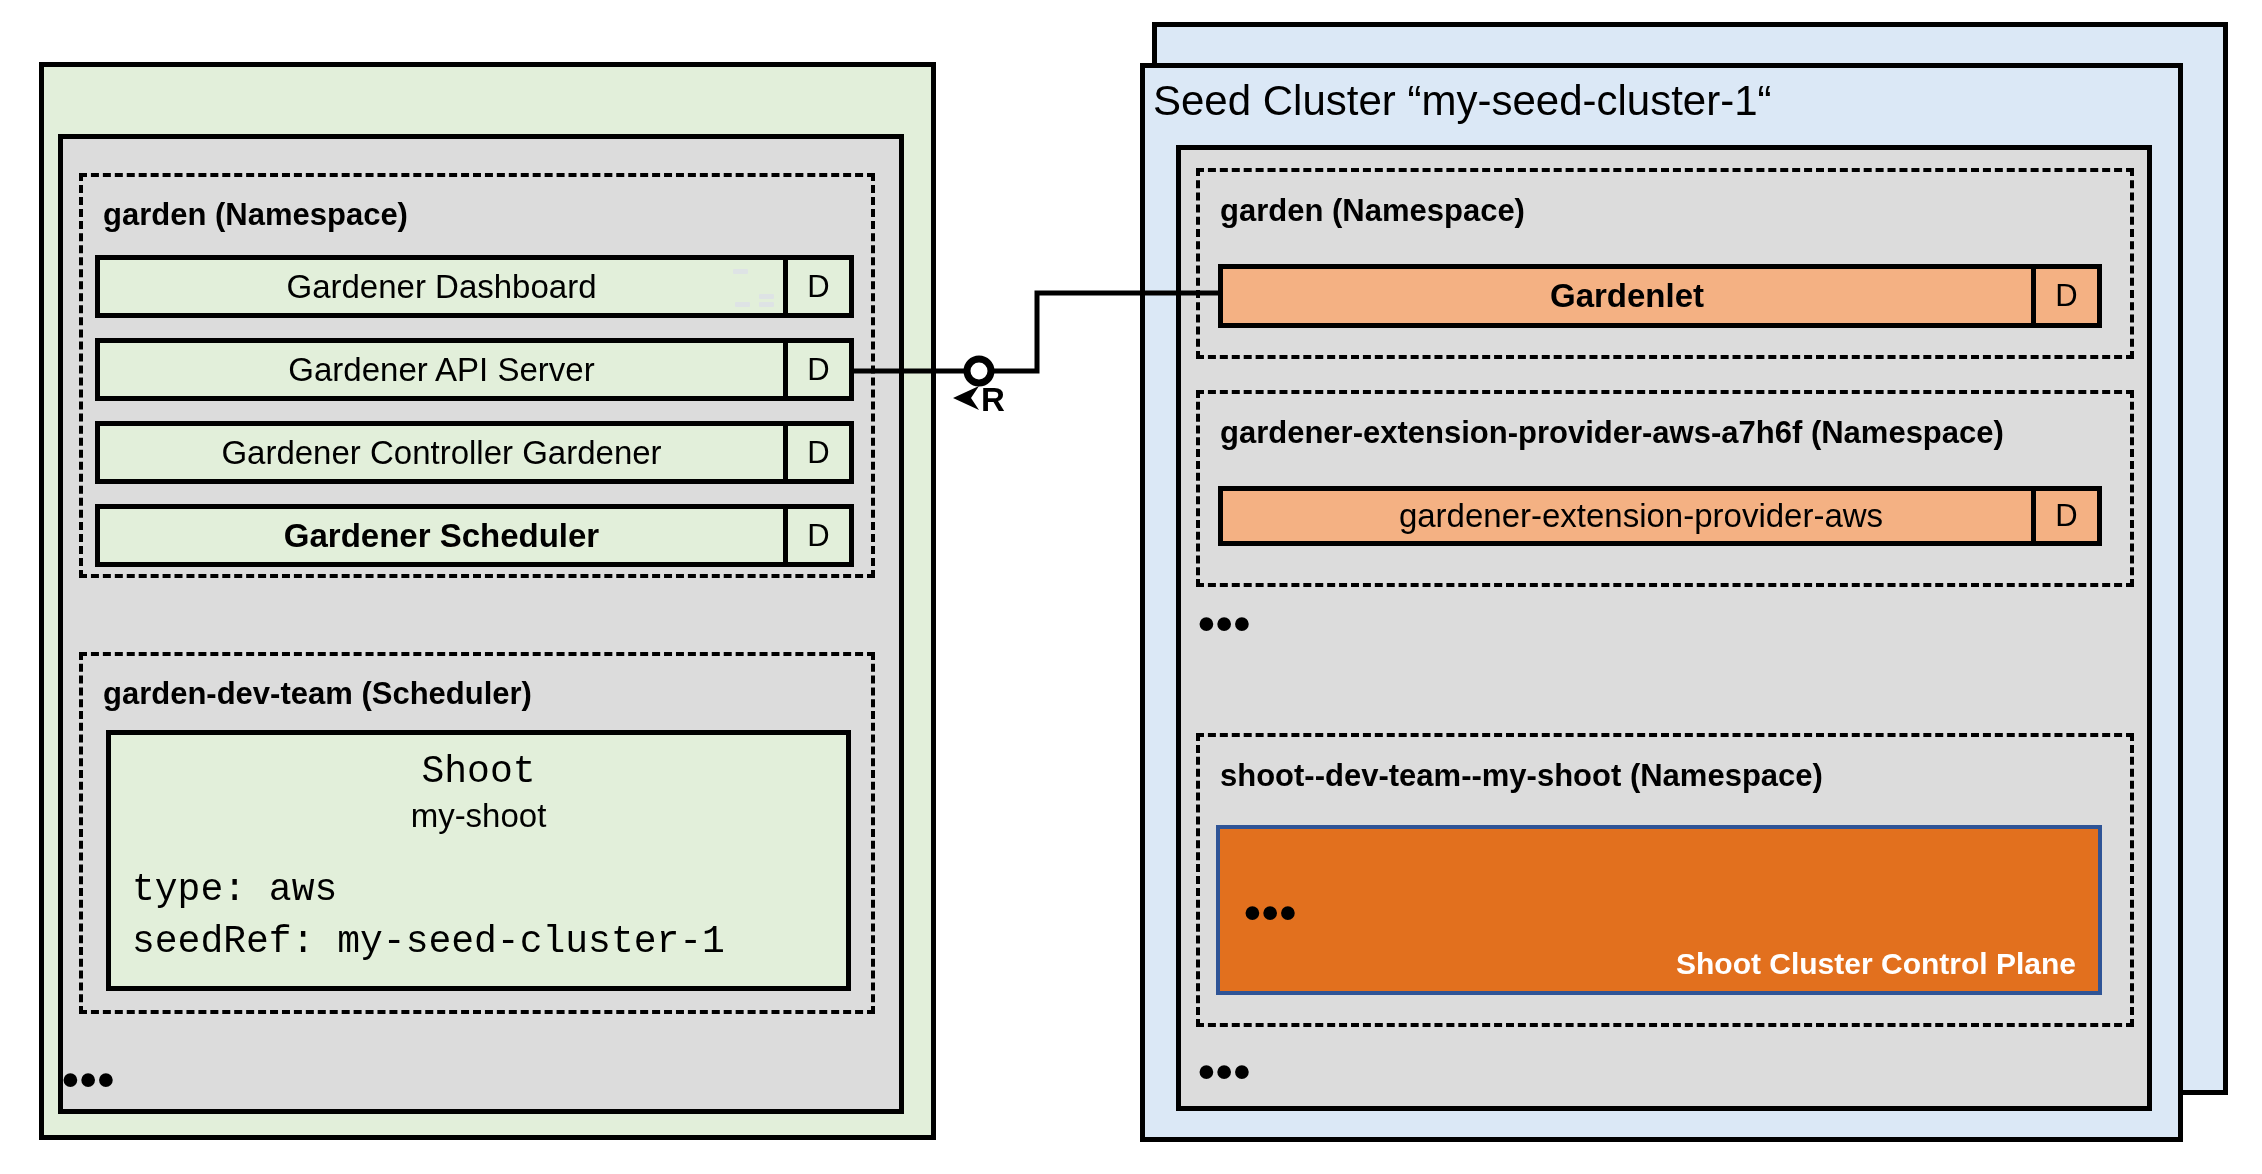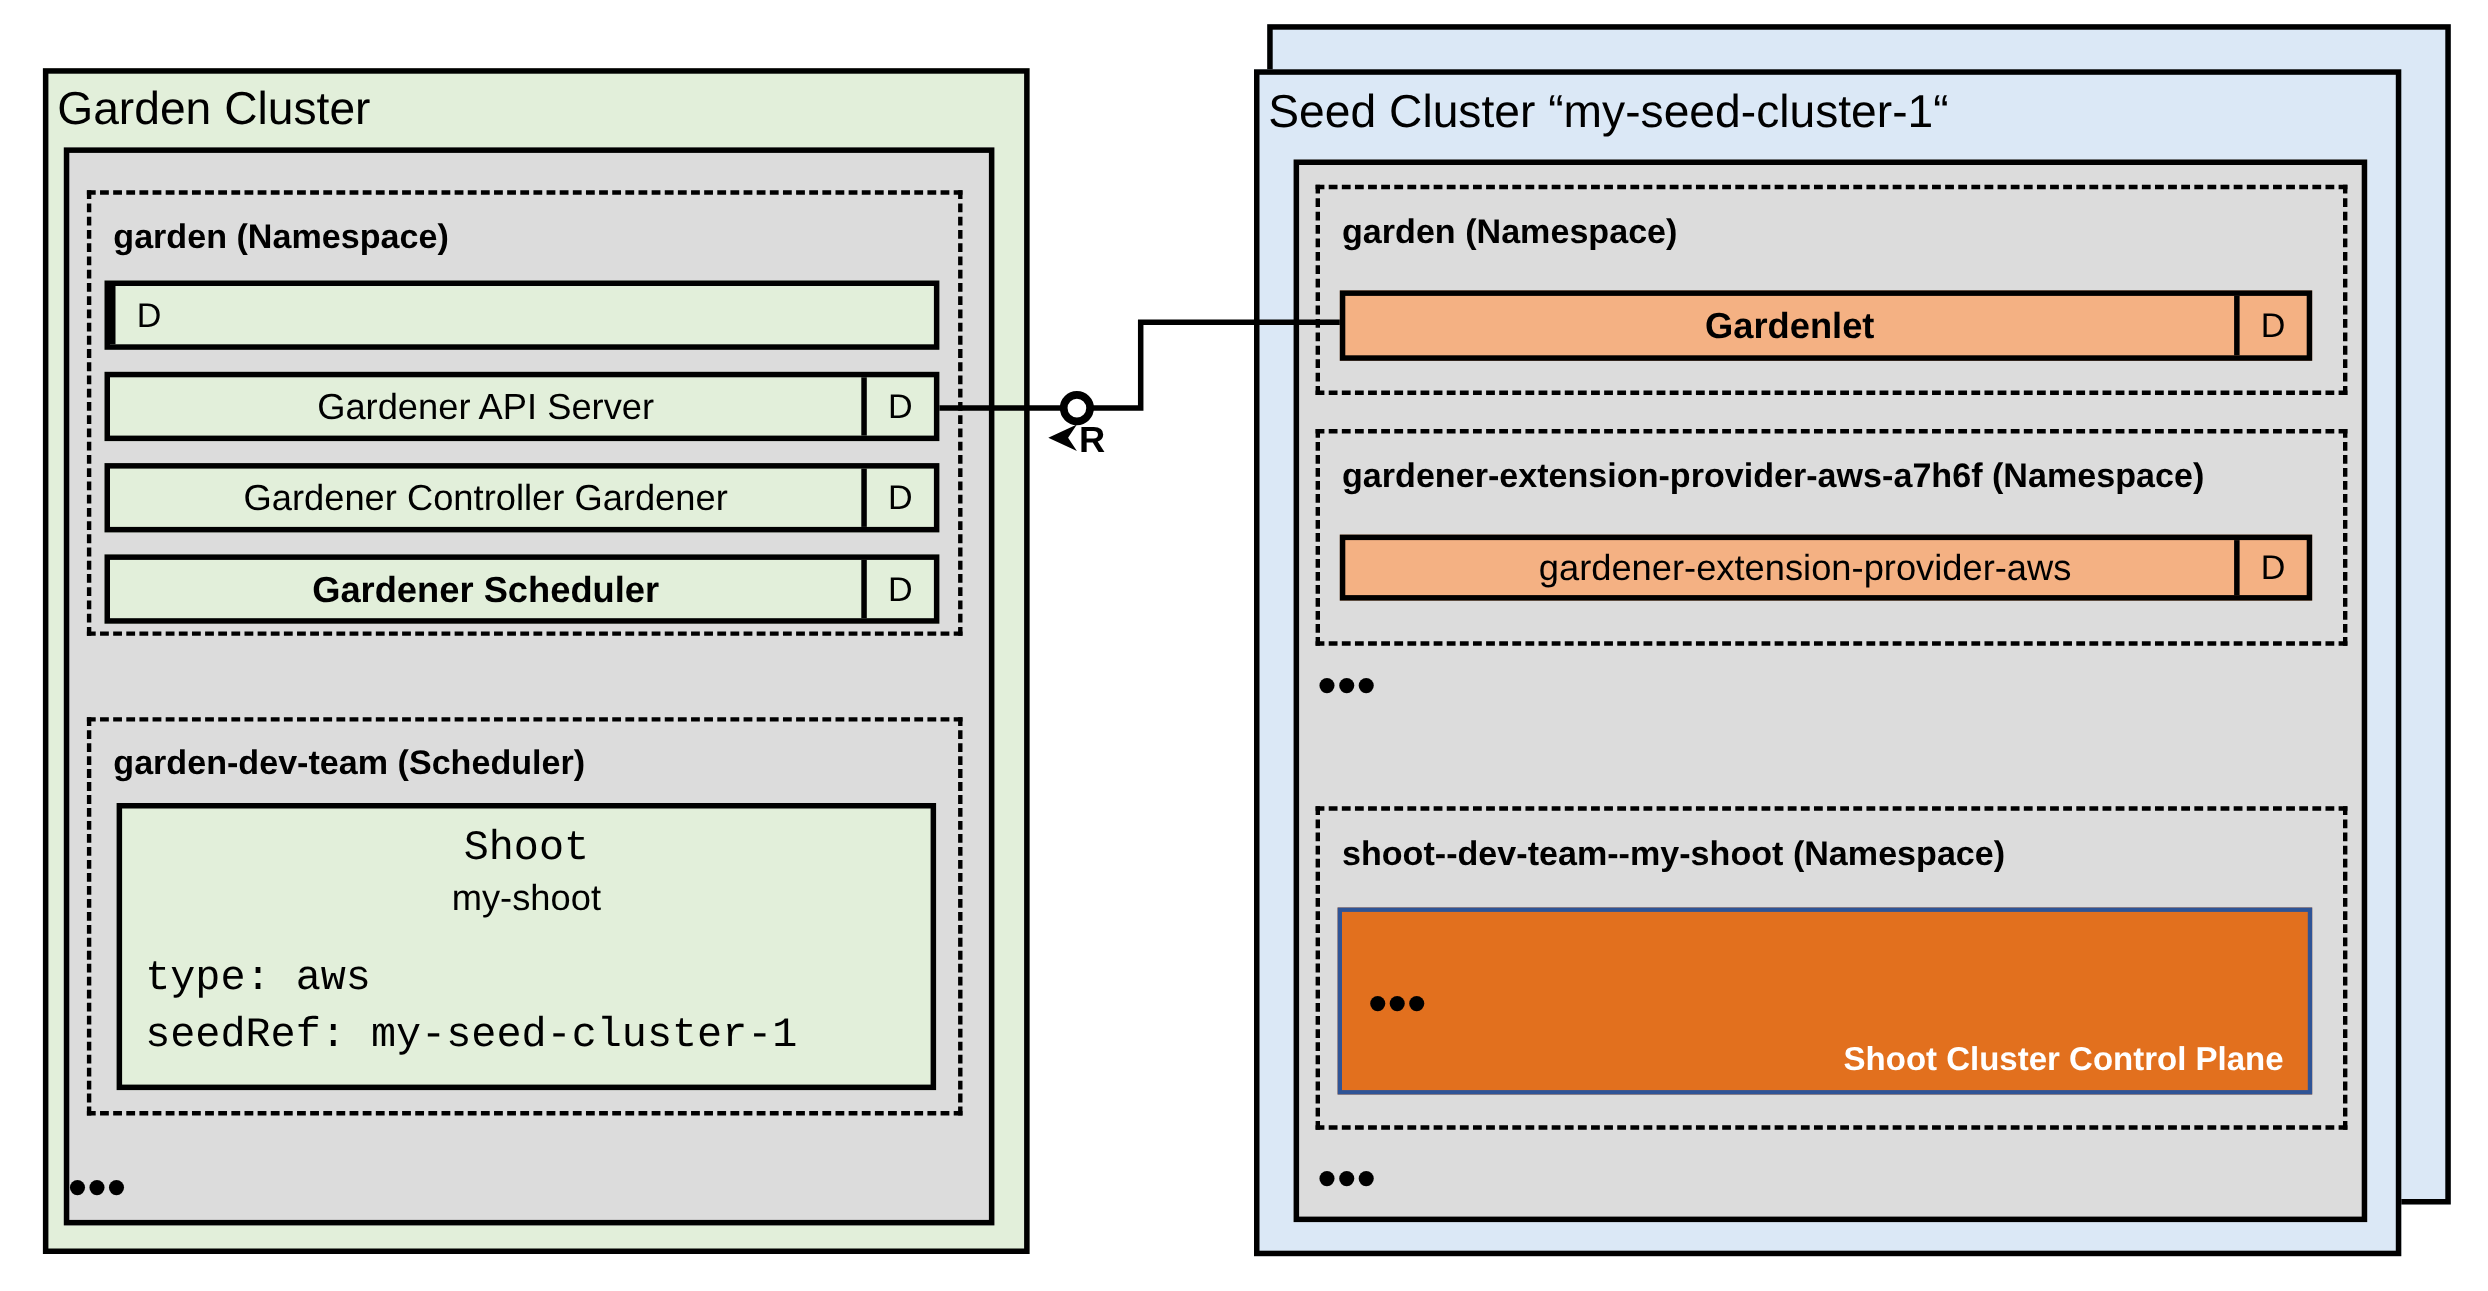--- a/index.html
+++ b/index.html
@@ -48,28 +48,34 @@
 
   svg text{font-family:"Liberation Sans",sans-serif;}
 </style>
 </head>
 <body>
 
 <div class="canvas">
 
   <div class="abs solid-box" style="left:39px;top:62px;width:897px;height:1078px;background:var(--cluster-green);"></div>
 
-  <div class="abs cluster-title" style="left:52px;top:74px;">Garden Cluster</div>
 
   <div class="abs solid-box" style="left:58px;top:134px;width:846px;height:980px;background:var(--panel-gray);"></div>
 
   <div class="abs dashed-box" style="left:79px;top:173px;width:796px;height:405px;"></div>
   <div class="abs ns-label" style="left:103px;top:196px;">garden (Namespace)</div>
 
   <div class="abs comp-row" style="left:95px;top:255px;width:759px;height:63px;">
+    <div class="main">
+      <span>Gardener Dashboard</span>
+      <span class="artifact" style="left:633px;top:9px;width:15px;height:5px;"></span>
+      <span class="artifact" style="left:635px;top:42px;width:15px;height:5px;"></span>
+      <span class="artifact" style="left:659px;top:34px;width:15px;height:5px;"></span>
+      <span class="artifact" style="left:659px;top:42px;width:15px;height:5px;"></span>
+    </div>
     <div class="dbox">D</div>
   </div>
 
   <div class="abs comp-row" style="left:95px;top:338px;width:759px;height:63px;">
     <div class="main">Gardener API Server</div>
     <div class="dbox">D</div>
   </div>
 
   <div class="abs comp-row" style="left:95px;top:421px;width:759px;height:63px;">
     <div class="main">Gardener Controller Gardener</div>

